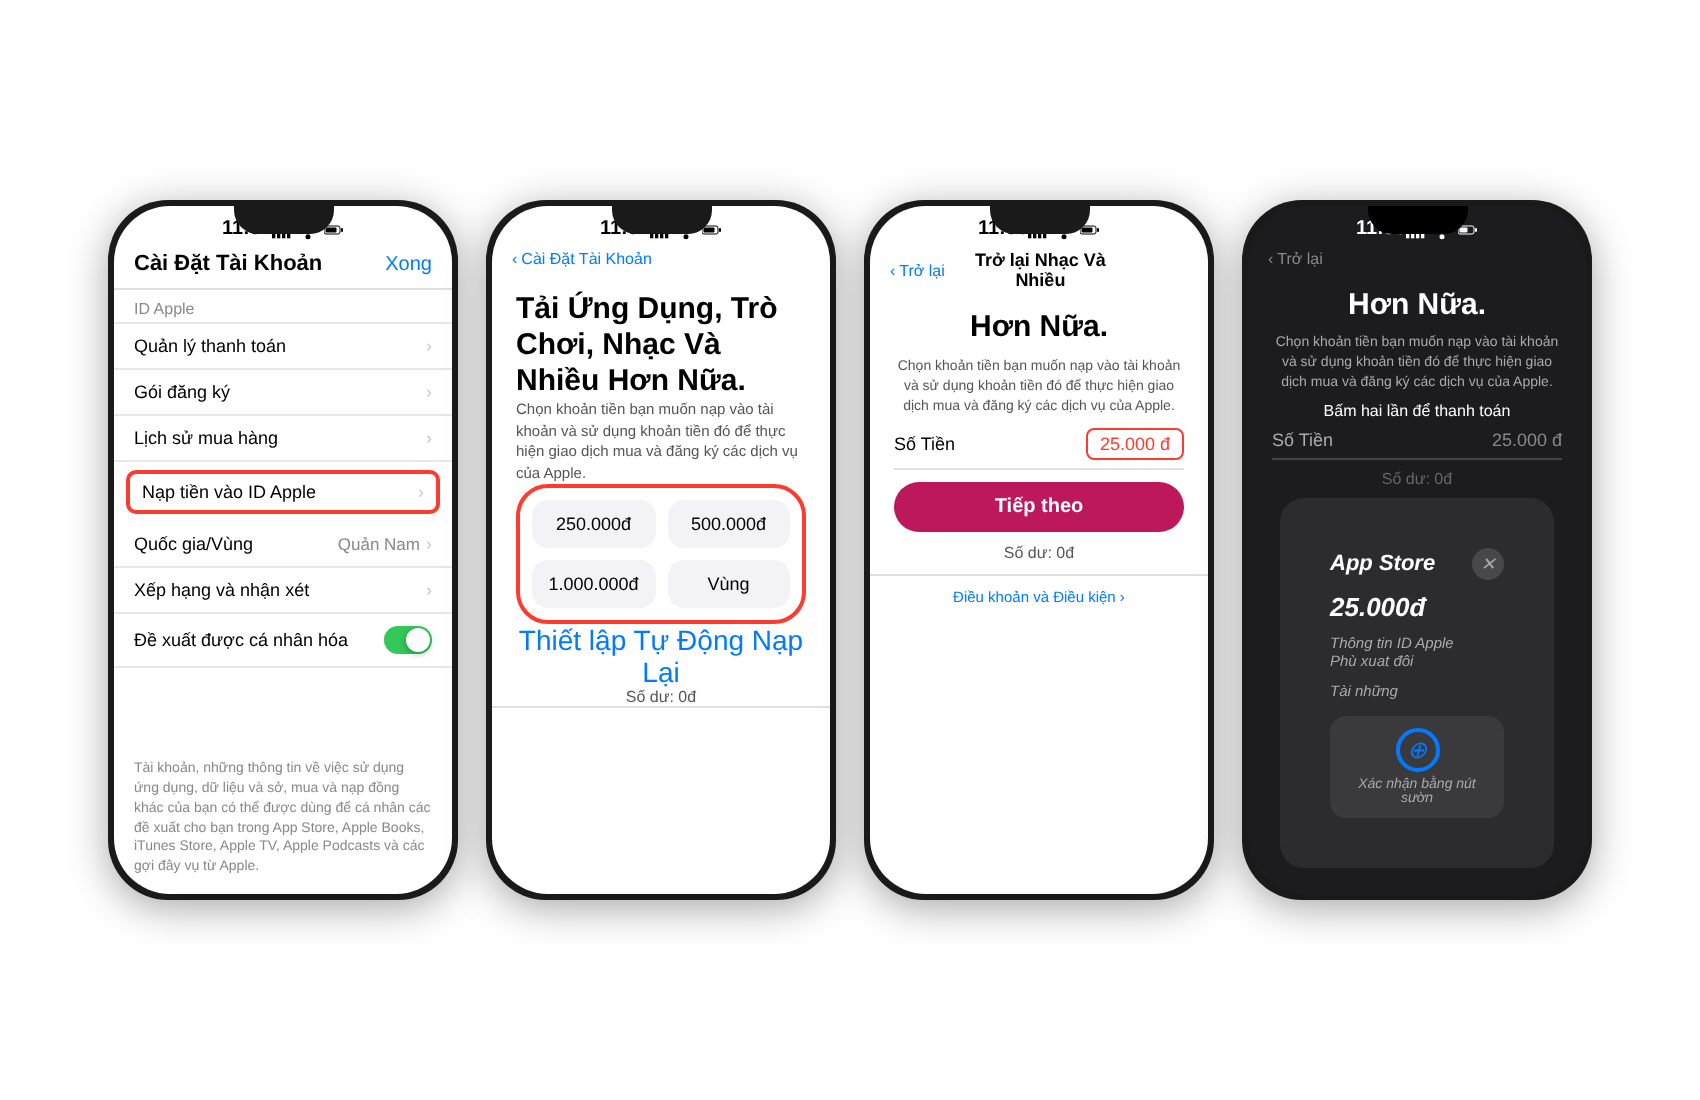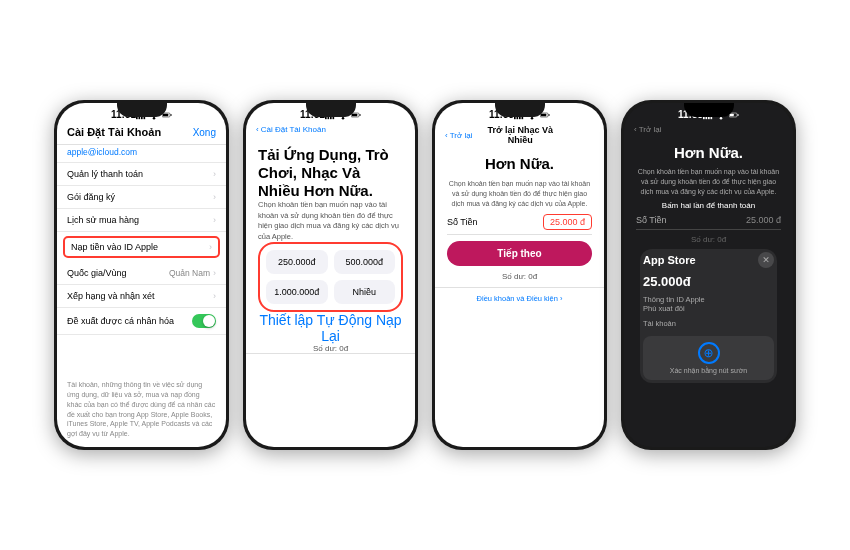--- a/index.html
+++ b/index.html
@@ -302,24 +302,25 @@
       padding-bottom: 4px;
     }
     .amount-label-dark { font-size: 9px; color: #aaa; }
     .amount-value-dark { font-size: 9px; color: #888; }
 
     
     .appstore-popup {
       background: #2c2c2e;
       border-radius: 12px;
       margin: 0 4px;
-      padding: 3px;
+      padding: 25px;
       display: flex;
       flex-direction: column;
       gap: 6px;
+      font-style: italic;
     }
     .popup-header {
       display: flex;
       justify-content: space-between;
       align-items: center;
     }
     .popup-title { font-size: 11px; font-weight: 600; color: #fff; }
     .popup-close {
       width: 16px; height: 16px;
       background: #48484a;
@@ -395,21 +396,21 @@
               <rect x="17" y="3" width="2" height="4" rx="1" fill="#000"></rect>
             </svg>
         </div>
       </div>
       <div class="screen1">
         <div class="screen1-header">
           <span class="title">Cài Đặt Tài Khoản</span>
           <span class="action">Xong</span>
         </div>
         <div class="settings-list">
-          <div class="settings-item blue" style="padding:2px 10px 5px;">apple@icloud.com</div>
+          <div class="settings-item" style="color:#888;font-size:8px;padding:5px 10px 2px;">ID Apple</div>
           <div class="settings-item-row">
             <span class="label">Quản lý thanh toán</span>
             <span class="chevron">›</span>
           </div>
           <div class="settings-item-row">
             <span class="label">Gói đăng ký</span>
             <span class="chevron">›</span>
           </div>
           <div class="settings-item-row">
             <span class="label">Lịch sử mua hàng</span>
@@ -468,21 +469,21 @@
         <div class="screen2-header">
           <span class="back-btn">‹ <span>Cài Đặt Tài Khoản</span></span>
         </div>
         <div class="screen2-body">
           <div class="big-title">Tải Ứng Dụng, Trò Chơi, Nhạc Và Nhiều Hơn Nữa.</div>
           <div class="subtitle">Chọn khoản tiền bạn muốn nạp vào tài khoản và sử dụng khoản tiền đó để thực hiện giao dịch mua và đăng ký các dịch vụ của Apple.</div>
           <div class="amounts-grid">
             <div class="amount-btn">250.000đ</div>
             <div class="amount-btn">500.000đ</div>
             <div class="amount-btn">1.000.000đ</div>
-            <div class="amount-btn">Nhiều</div>
+            <div class="amount-btn">Vùng</div>
           </div>
           <div class="auto-reload-link">Thiết lập Tự Động Nạp Lại</div>
           <div class="balance-text">Số dư: 0đ</div>
           <div class="divider-line"></div>
         </div>
       </div>
     </div>
   </div>
 
   <div class="phone">
@@ -572,21 +573,21 @@
             <div class="popup-header">
               <span class="popup-title">App Store</span>
               <div class="popup-close">✕</div>
             </div>
             <div class="popup-amount">25.000đ</div>
             <div class="popup-row">
               <span>Thông tin ID Apple</span><br>
               <span>Phù xuat đôi</span>
             </div>
             <div class="popup-row">
-              <span>Tài khoản</span>
+              <span>Tài những</span>
             </div>
             <div class="touch-id-btn">
               <div class="touch-id-icon">⊕</div>
               <span class="touch-id-label">Xác nhận bằng nút sườn</span>
             </div>
           </div>
         </div>
       </div>
     </div>
   </div>

